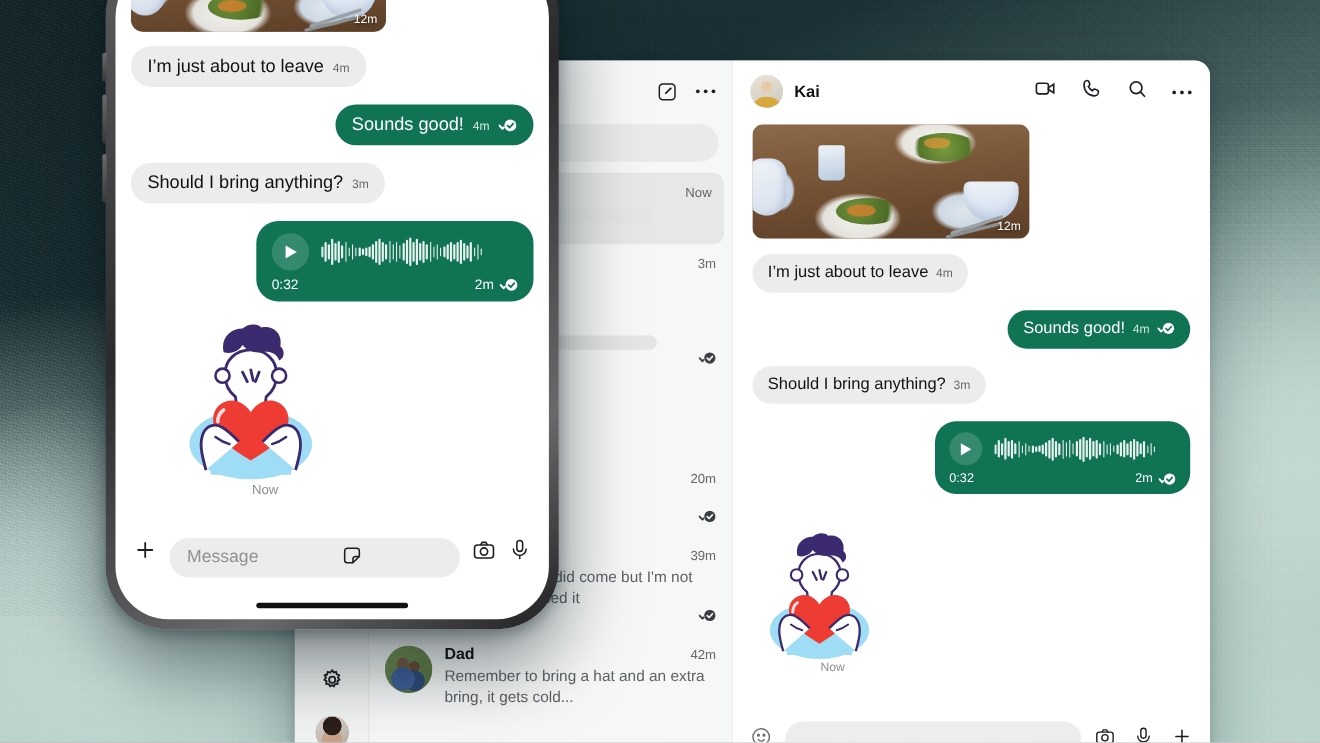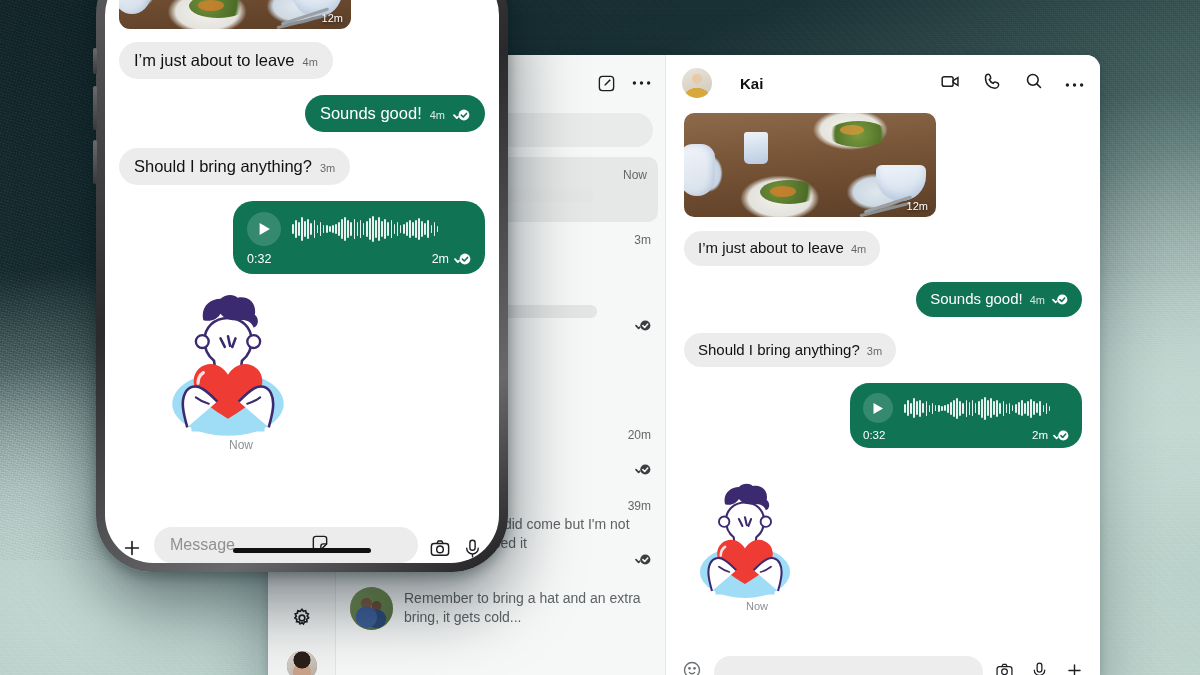--- a/index.html
+++ b/index.html
@@ -77,21 +77,21 @@
               overflow: hidden; text-overflow: ellipsis; }
   .row-time { font-size: 12px; color: #666; flex: 0 0 auto; }
   .row-msg { font-size: 14px; color: #5e6366; line-height: 1.32; margin-top: 2px;
              display: -webkit-box; -webkit-line-clamp: 2; -webkit-box-orient: vertical;
              overflow: hidden; }
   .row-meta { display: flex; justify-content: flex-end; margin-top: 2px; }
 
   
   .conv-col { flex: 1 1 auto; display: flex; flex-direction: column; background: #fff;
               min-width: 0; }
-  .conv-head { height: 56px; display: flex; align-items: center; gap: 28px;
+  .conv-head { height: 56px; display: flex; align-items: center; gap: 10px;
                padding: 0 16px; }
   .conv-av { width: 30px; height: 30px; border-radius: 50%; overflow: hidden;
              position: relative; flex: 0 0 30px; }
   .conv-name { font-size: 15px; font-weight: 700; color: #111; }
   .conv-actions { margin-left: auto; display: flex; align-items: center; gap: 21px;
                   color: #1c1e21; }
   .conv-body { flex: 1 1 auto; padding: 2px 18px 0 18px; overflow: hidden; }
 
   .photo-msg { width: 252px; height: 104px; border-radius: 10px; overflow: hidden;
                position: relative; margin-bottom: 14px; }
@@ -149,21 +149,21 @@
             background: linear-gradient(180deg,#6a6a6c,#3a3a3c); }
   .ph-body { flex: 1 1 auto; padding: 0 14px; overflow: hidden; }
   .ph-photo { width: 232px; height: 96px; border-radius: 11px; overflow: hidden;
               position: relative; margin-bottom: 13px; }
   .ph-bubble { font-size: 16.5px; border-radius: 20px; padding: 9px 15px;
                display: inline-flex; align-items: baseline; gap: 8px; }
   .ph-row { display: flex; margin-bottom: 16px; }
   .ph-row.out { justify-content: flex-end; }
   .ph-voice { width: 252px; border-radius: 20px; background: var(--green); color: #fff;
               padding: 11px 14px 8px; }
-  .ph-foot { height: 74px; display: flex; align-items: flex-end; gap: 11px;
+  .ph-foot { height: 74px; display: flex; align-items: flex-start; gap: 11px;
              padding: 0 16px; }
   .ph-input { flex: 1 1 auto; height: 36px; border-radius: 18px; background: #ececec;
               display: flex; align-items: center; padding: 0 12px 0 16px; }
   .ph-input span { font-size: 16px; color: #8d9194; flex: 1 1 auto; }
   .home-ind { position: absolute; bottom: 10px; left: 50%; transform: translateX(-50%);
               width: 138px; height: 5px; border-radius: 3px; background: #111; }
 
   
   .food { position: absolute; inset: 0;
     background:
@@ -348,20 +348,24 @@
                   <path d="M7.9 5.6l1.8 1.8 3-3.4" fill="none" stroke="#f6f7f7" stroke-width="1.5" stroke-linecap="round" stroke-linejoin="round"></path>
                 </svg>
               </div>
             </div>
           </div>
           <div class="chat-row">
             <div class="row-av">
               <div class="av-dad" style="position: relative; width: 100%; height: 100%;"></div>
             </div>
             <div class="row-body">
+              <div class="row-top">
+                <div class="row-name">Dad</div>
+                <div class="row-time">42m</div>
+              </div>
               <div class="row-msg">Remember to bring a hat and an extra bring, it gets cold...</div>
             </div>
           </div>
         </div>
     </div>
 
     <div class="conv-col">
       <div class="conv-head">
         <div class="conv-av">
           <div class="av-kai"></div>

